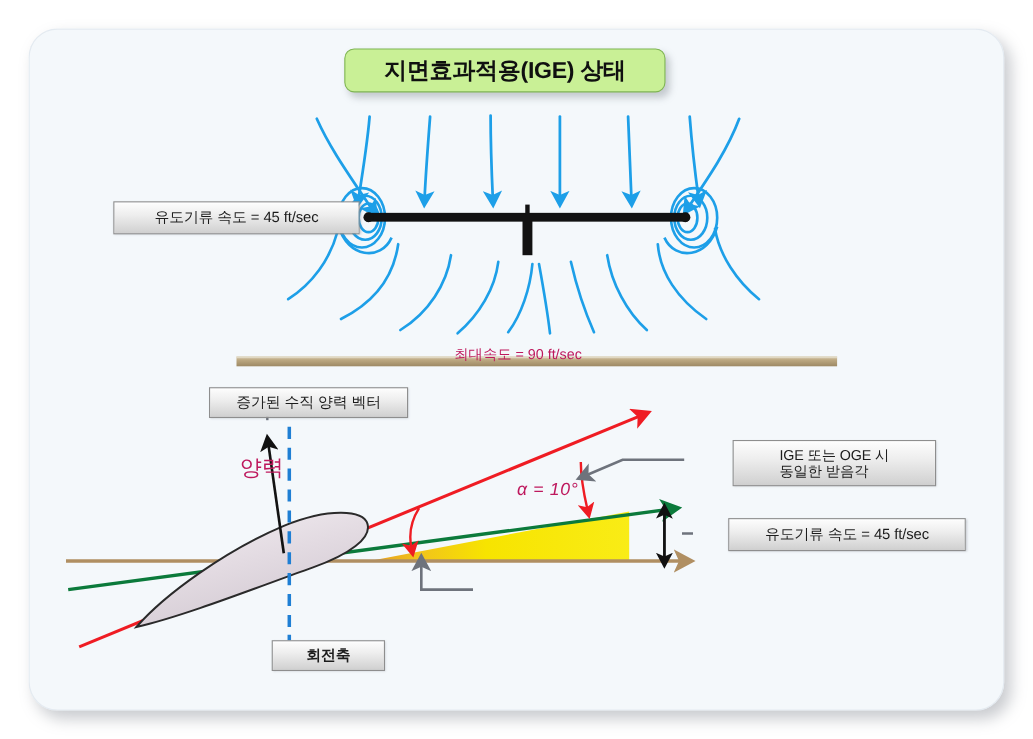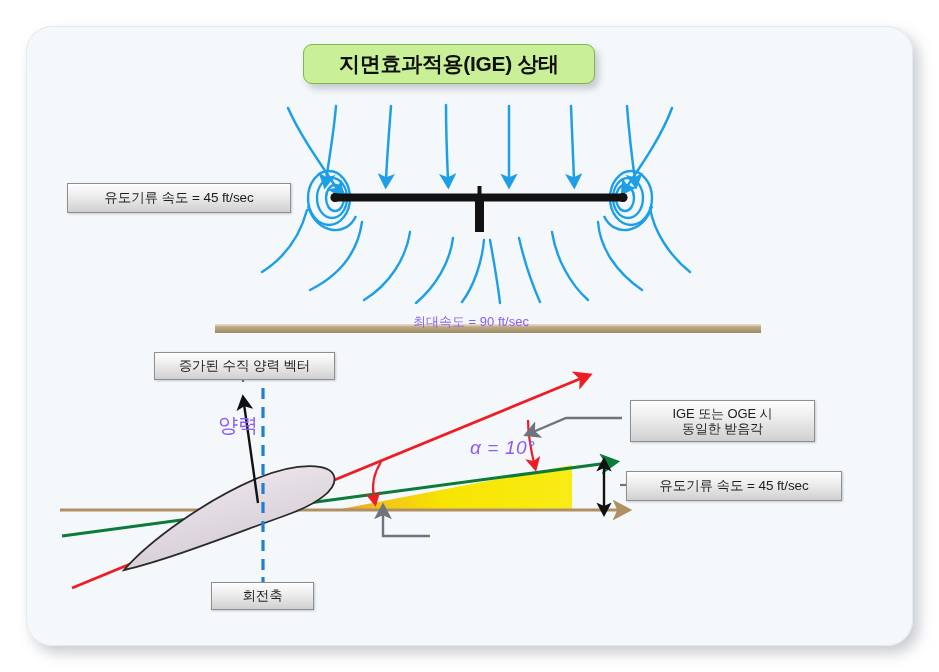--- a/index.html
+++ b/index.html
@@ -16,50 +16,50 @@
   }
 
   
   .canvas{position:absolute;left:0;top:0;width:939px;height:672px;pointer-events:none;}
 
   
   .chip{
     position:absolute;
     box-sizing:border-box;
     display:flex;align-items:center;justify-content:center;
-    text-align:center;
     background:linear-gradient(180deg,#fdfdfd 0%,#eeeeee 40%,#d6d6d6 88%,#cfcfcf 100%);
     border:1.6px solid #8e8e8e;
     color:#1c1c1c;
     font-size:13.5px;
     letter-spacing:-.1px;
     box-shadow:0 1px 1px rgba(255,255,255,.85) inset, 1px 1px 2px rgba(110,115,125,.35);
     line-height:1.18;
     white-space:pre-line;
+    margin-left:36px;
   }
   .chip.two-line{font-size:13px;}
 
   
   #title-chip{
-    position:absolute;left:303px;top:44px;width:292px;height:40px;
+    position:absolute;left:313px;top:44px;width:292px;height:40px;
     box-sizing:border-box;
     display:flex;align-items:center;justify-content:center;
     background:#c9f096;
     border:1.4px solid #7fb552;
     border-radius:9px;
     font-size:21px;font-weight:bold;color:#101010;
     box-shadow:4px 5px 7px rgba(120,128,138,.38);
     letter-spacing:-.3px;
   }
 
   
-  .txt{position:absolute;color:#8b5cf6;font-size:13.5px;white-space:nowrap;}
+  .txt{position:absolute;color:#be185d;font-size:13.5px;white-space:nowrap;}
   #lbl-maxspeed{left:413px;top:313px;font-size:13px;}
   #lbl-lift{left:218px;top:412px;font-size:20px;}
-  #lbl-alpha{left:470px;top:437px;font-size:19px;font-style:italic;letter-spacing:.6px;}
+  #lbl-alpha{left:470px;top:437px;font-size:16px;font-style:italic;letter-spacing:.6px;}
 </style>
 </head>
 <body>
 
 <div id="stage">
 
   <div id="panel"></div>
 
   <svg class="canvas" viewBox="0 0 939 672">
     <defs>
@@ -196,21 +196,21 @@
 
 
   <div class="chip two-line" style="left:630px;top:400px;width:185px;height:42px;">IGE 또는 OGE 시
 동일한 받음각</div>
 
   <div class="chip" style="left:154px;top:352px;width:181px;height:28px;">증가된 수직 양력 벡터</div>
 
   <div class="chip" style="left:626px;top:471px;width:216px;height:30px;">유도기류 속도 = 45 ft/sec</div>
 
 
-  <div class="chip" style="left:211px;top:582px;width:103px;height:28px;">회전축</div>
+  <div class="chip" style="left:211px;top:582px;width:103px;height:28px;font-weight:bold;">회전축</div>
 
   <div class="txt" id="lbl-maxspeed">최대속도 = 90 ft/sec</div>
 
   <div class="txt" id="lbl-lift">양력</div>
 
   <div class="txt" id="lbl-alpha">α = 10°</div>
 
 </div>
 
 </body></html>

